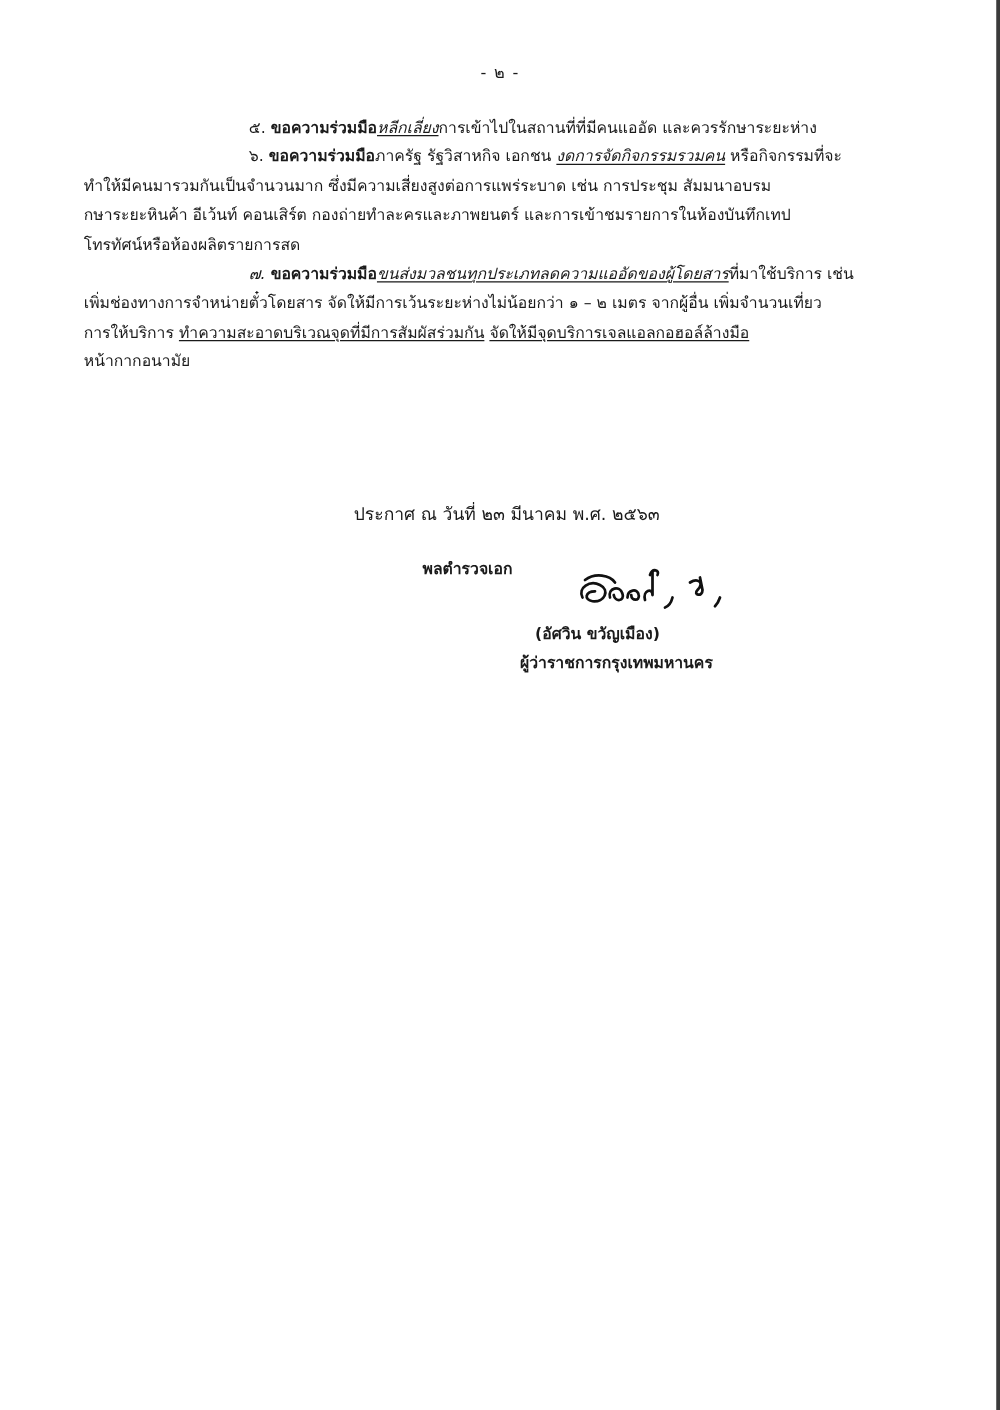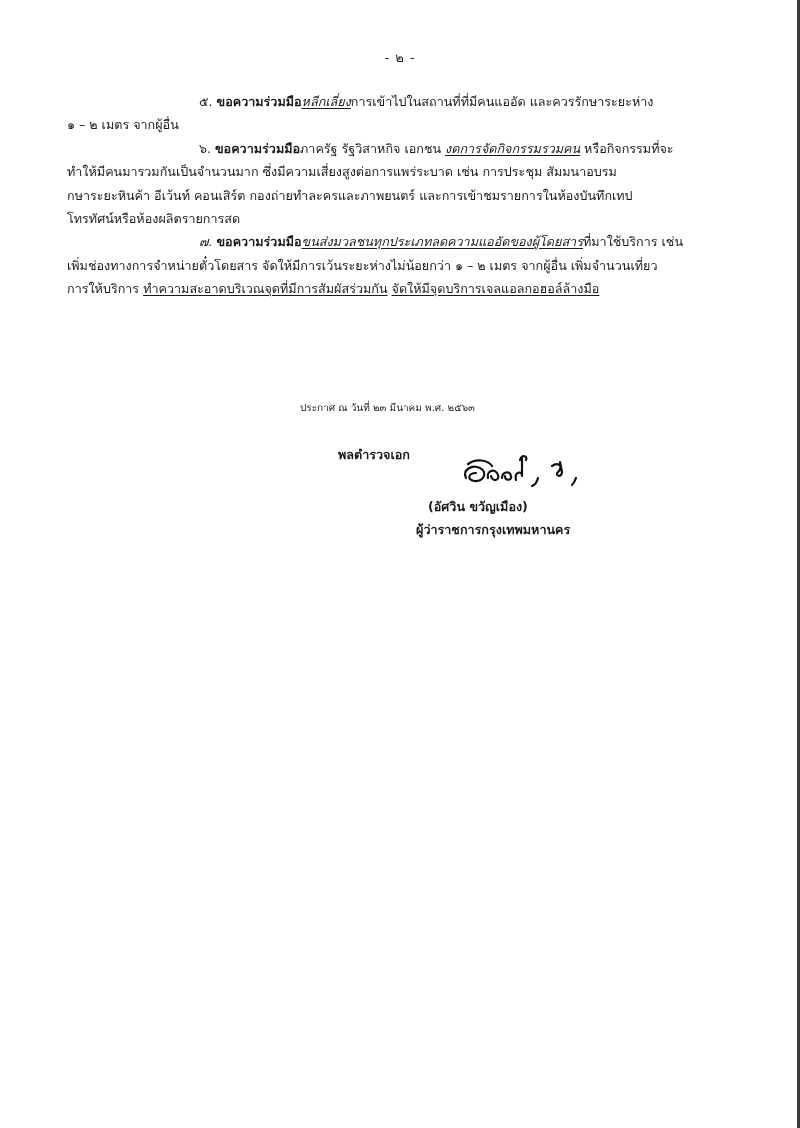--- a/index.html
+++ b/index.html
@@ -48,22 +48,22 @@
     .indent {
       padding-left: 132px;
     }
     .b { font-weight: bold; }
     .u { text-decoration: underline; text-underline-offset: 2px; }
     .i { font-style: italic; }
 
     .closing {
       position: absolute;
       top: 400px;
-      left: 300px;
-      font-size: 10px;
+      left: 283px;
+      font-size: 14px;
       white-space: nowrap;
     }
     .rank {
       position: absolute;
       top: 445px;
       left: 338px;
       font-size: 12.6px;
       font-weight: bold;
       white-space: nowrap;
     }
@@ -97,38 +97,38 @@
 <div class="page">
 
   <div class="page-number">- ๒ -</div>
 
   <div class="body-text">
 
     <div class="line indent">
       <span>๕.</span>
       <span class="b">ขอความร่วมมือ</span><span class="u i">หลีกเลี่ยง</span><span>การเข้าไปในสถานที่ที่มีคนแออัด และควรรักษาระยะห่าง</span>
     </div>
-    <div class="line">๑ – ๒ เมตร จากผู้อื่น</div>
 
     <div class="line indent">
       <span>๖.</span>
       <span class="b">ขอความร่วมมือ</span><span>ภาครัฐ รัฐวิสาหกิจ เอกชน </span><span class="u i">งดการจัดกิจกรรมรวมคน</span><span> หรือกิจกรรมที่จะ</span>
     </div>
     <div class="line">ทำให้มีคนมารวมกันเป็นจำนวนมาก ซึ่งมีความเสี่ยงสูงต่อการแพร่ระบาด เช่น การประชุม สัมมนาอบรม</div>
     <div class="line">กษาระยะหินค้า อีเว้นท์ คอนเสิร์ต กองถ่ายทำละครและภาพยนตร์ และการเข้าชมรายการในห้องบันทึกเทป</div>
     <div class="line">โทรทัศน์หรือห้องผลิตรายการสด</div>
 
     <div class="line indent">
       <span class="i">๗.</span>
       <span class="b">ขอความร่วมมือ</span><span class="u i">ขนส่งมวลชนทุกประเภทลดความแออัดของผู้โดยสาร</span><span>ที่มาใช้บริการ เช่น</span>
     </div>
     <div class="line">เพิ่มช่องทางการจำหน่ายตั๋วโดยสาร จัดให้มีการเว้นระยะห่างไม่น้อยกว่า ๑ – ๒ เมตร จากผู้อื่น เพิ่มจำนวนเที่ยว</div>
     <div class="line">
       <span>การให้บริการ </span><span class="u">ทำความสะอาดบริเวณจุดที่มีการสัมผัสร่วมกัน</span><span> </span><span class="u">จัดให้มีจุดบริการเจลแอลกอฮอล์ล้างมือ</span>
     </div>
+    <div class="line">หน้ากากอนามัย</div>
   </div>
 
   <div class="closing">ประกาศ ณ วันที่ ๒๓ มีนาคม พ.ศ. ๒๕๖๓</div>
 
   <div class="rank">พลตำรวจเอก</div>
 
   <svg class="signature" viewBox="0 0 130 44" xmlns="http://www.w3.org/2000/svg">
     <g fill="none" stroke="#111" stroke-width="2.2" stroke-linecap="round" stroke-linejoin="round">
       <path d="M8 30 C 4 22, 14 16, 22 20 C 30 24, 26 34, 16 33 C 9 32, 10 25, 18 25"></path>
       <path d="M10 16 C 18 10, 30 12, 34 18"></path>

